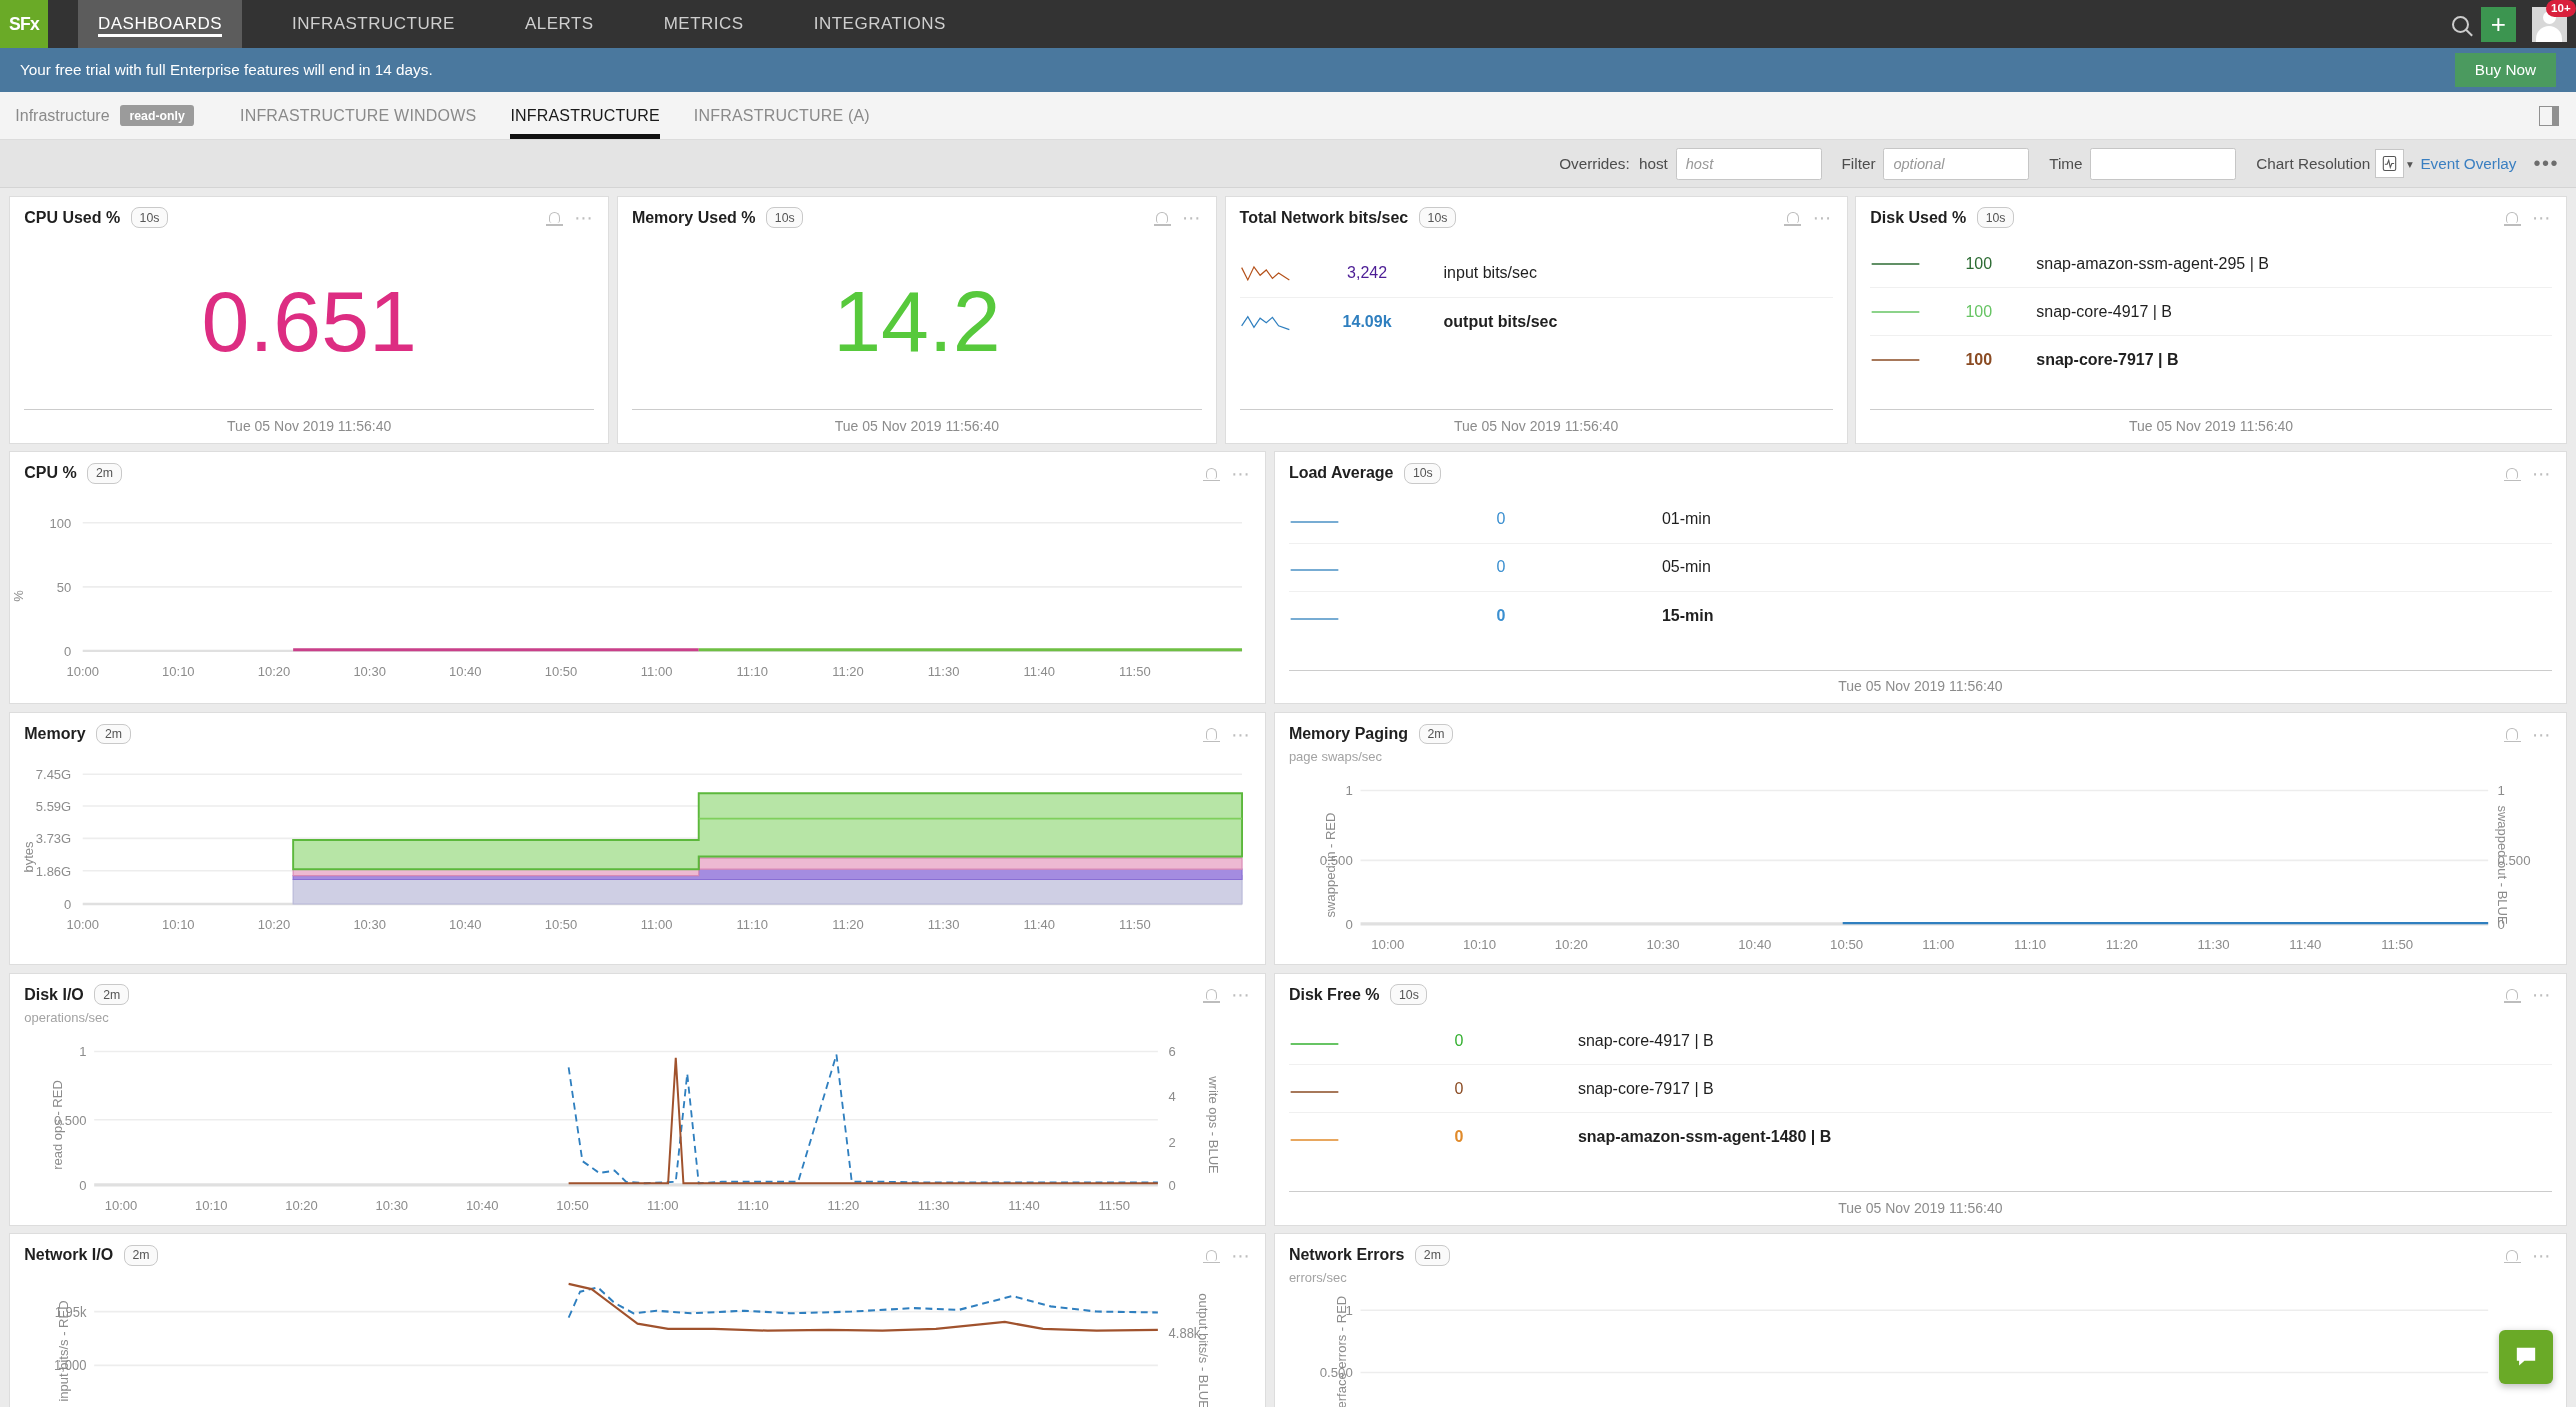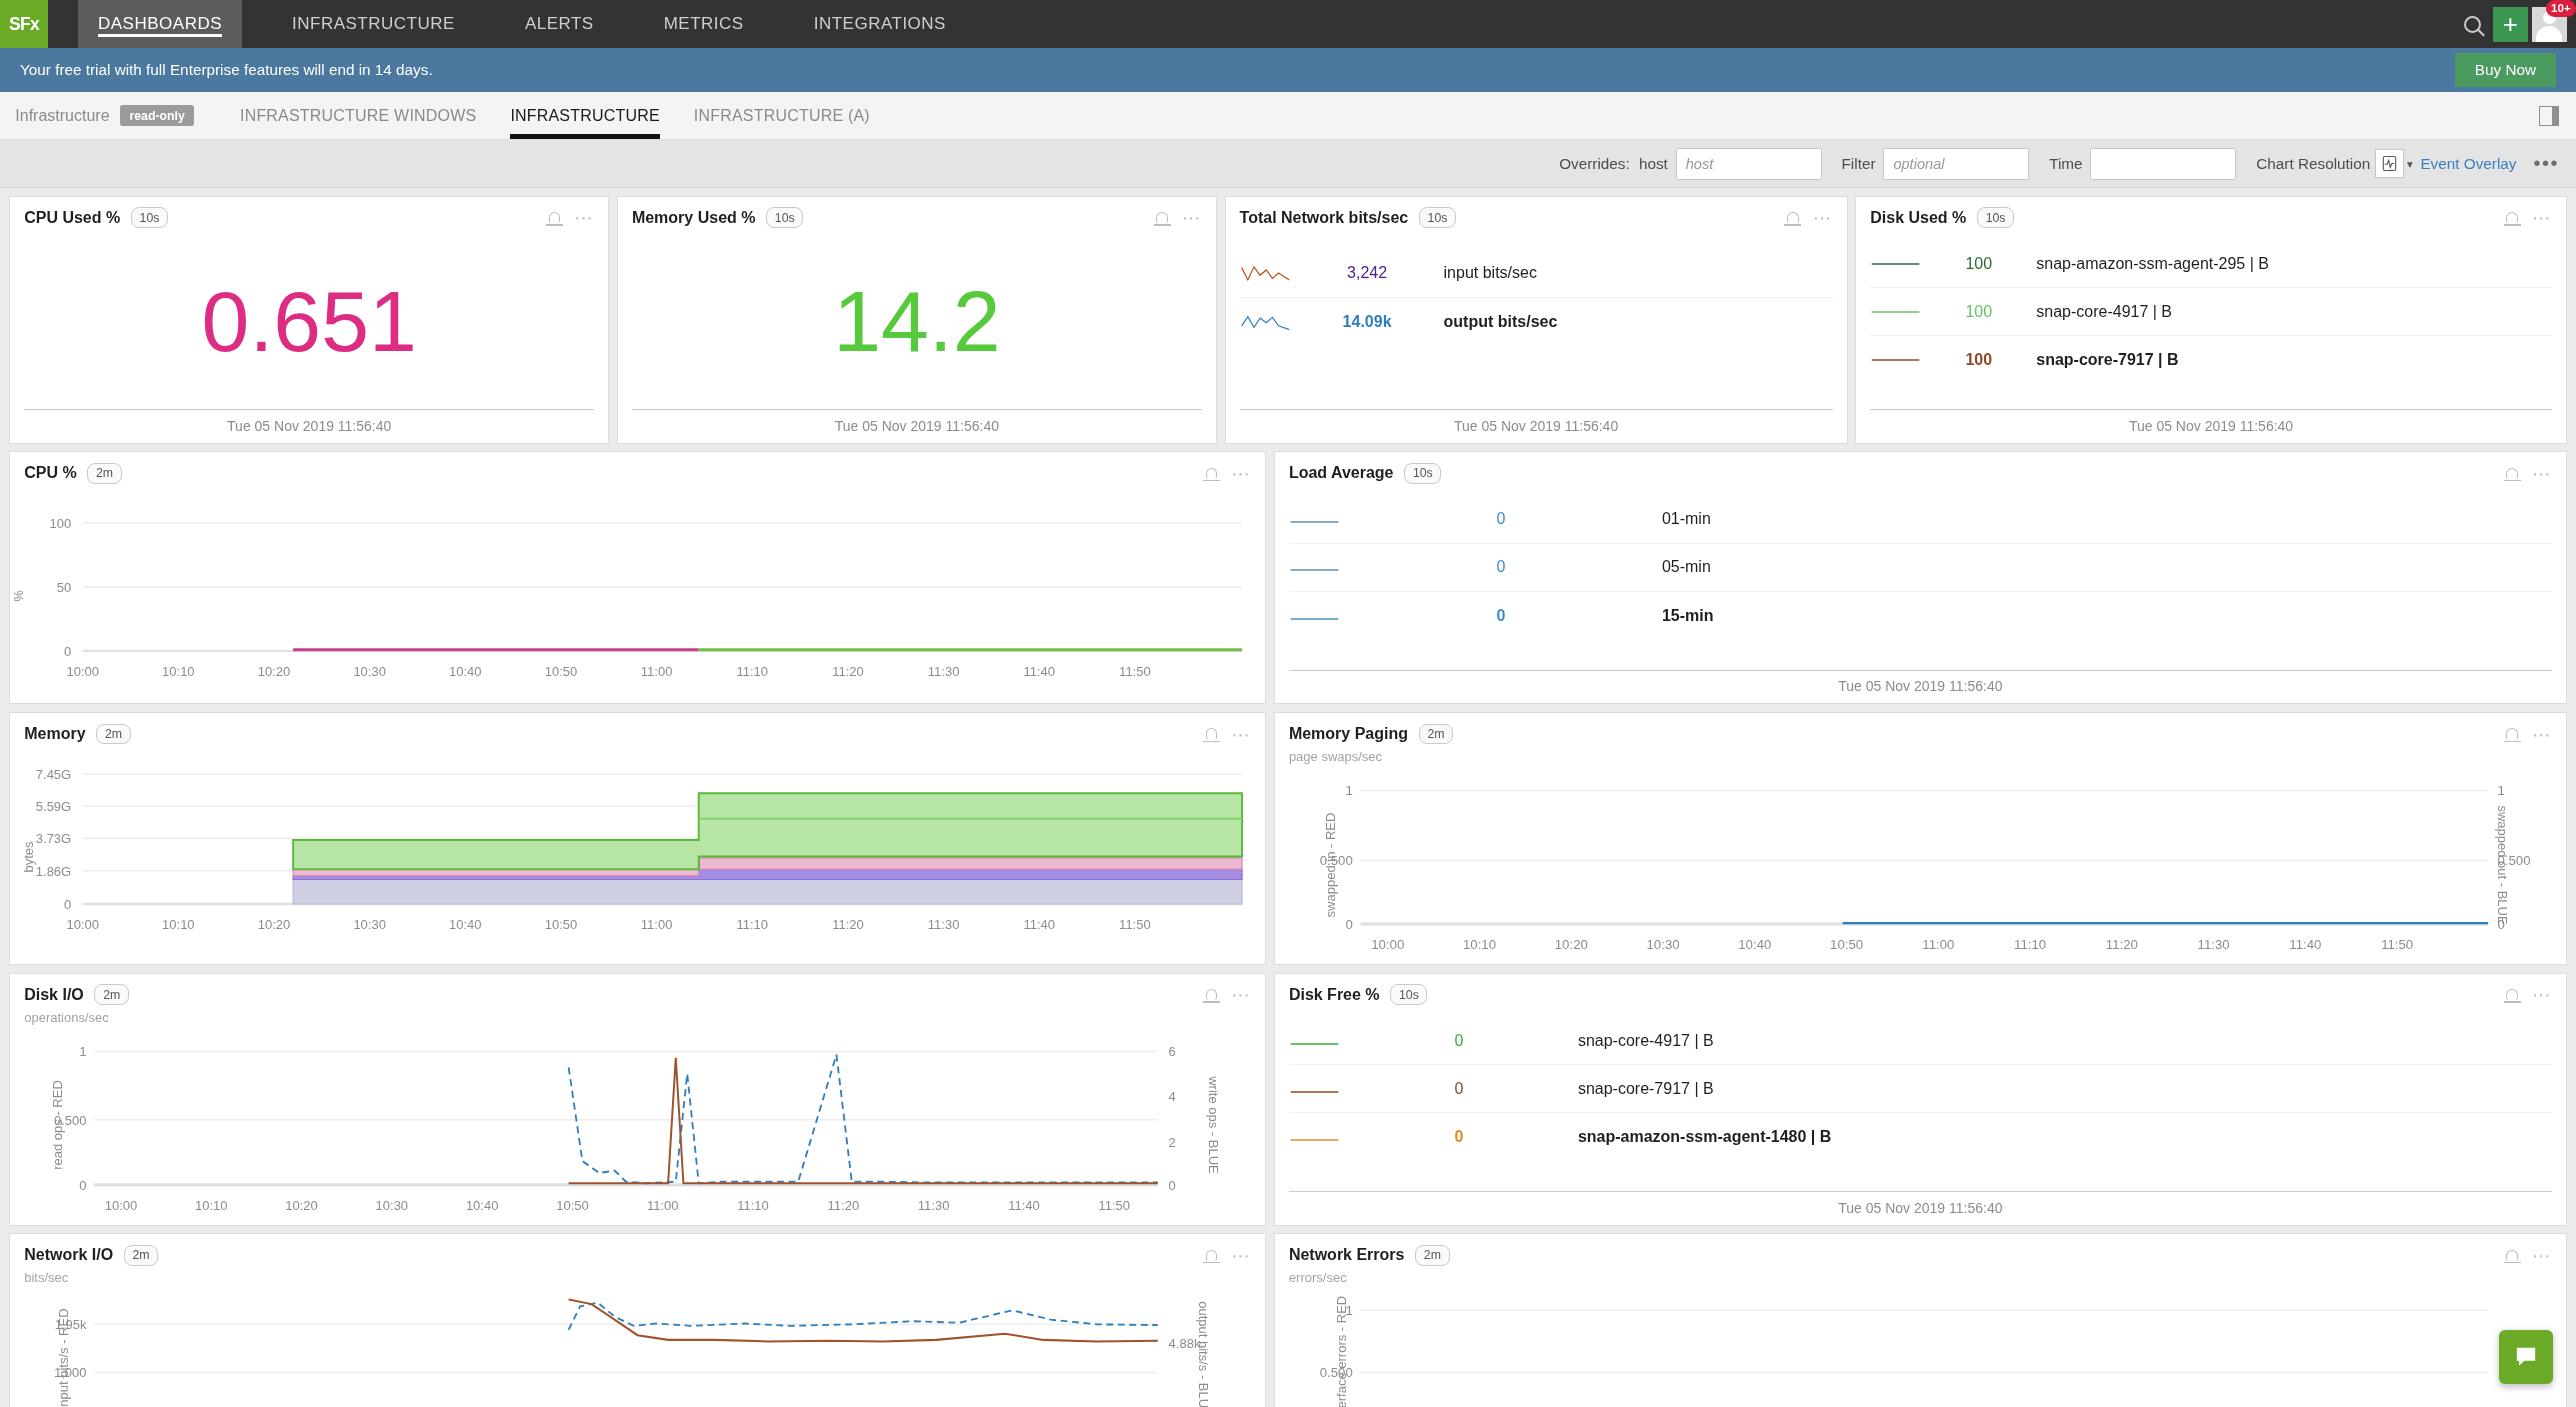--- a/index.html
+++ b/index.html
@@ -45,21 +45,21 @@
   }
   .search-glyph::after {
     content: ""; position: absolute; width: 2.3px; height: 9.2px; background: #cccccc;
     right: -3.8px; bottom: -7px; transform: rotate(-45deg);
   }
   .plus-btn {
     width: 35px; height: 35px; background: #3c9550; color:#fff;
     display:flex; align-items:center; justify-content:center;
     font-size: 26px; line-height: 1; font-weight: 300; cursor: pointer;
   }
-  .avatar-wrap { position: relative; width: 35px; height: 35px; margin-left: 4px; cursor:pointer;}
+  .avatar-wrap { position: relative; width: 35px; height: 35px; margin-left: 16px; cursor:pointer;}
   .avatar {
     width: 35px; height: 35px; background: #d8d8d8; overflow: hidden; position: relative;
   }
   .avatar::before {
     content:""; position:absolute; width: 13px; height:13px; border-radius:50%;
     background:#fff; left: 10.7px; top: 4.6px;
   }
   .avatar::after {
     content:""; position:absolute; width: 26px; height:17px; border-radius: 13px 13px 0 0;
     background:#fff; left: 4.6px; top: 19px;
@@ -621,21 +621,20 @@
 
     <div class="card" style="width:1257px;height:199px">
       <div class="card-head">
         <span class="card-title">Network I/O</span>
         <span class="res-pill">2m</span>
         <span class="card-actions">
           <span class="bell"></span>
           <span class="dots">⋯</span>
         </span>
       </div>
-      <div class="ts-unit">bits/sec</div>
       <div class="ts-body">
         <span class="ax-title ax-left">input bits/s - RED</span>
         <span class="ax-title ax-right">output bits/s - BLUE</span>
         <svg class="ts-svg" viewBox="0 0 1640 186" preserveAspectRatio="none">
           <line x1="110" y1="48" x2="1500" y2="48" stroke="#ededed" stroke-width="2"></line>
           <line x1="110" y1="110" x2="1500" y2="110" stroke="#ededed" stroke-width="2"></line>
           <text x="100" y="54" text-anchor="end" fill="#8c8c8c" font-size="17" font-family="Liberation Sans, sans-serif">1.95k</text>
           <text x="100" y="116" text-anchor="end" fill="#8c8c8c" font-size="17" font-family="Liberation Sans, sans-serif">1,000</text>
           <text x="1514" y="78" text-anchor="start" fill="#8c8c8c" font-size="17" font-family="Liberation Sans, sans-serif">4.88k</text>
           <polyline points="730,55 745,25 768,20 790,38 815,50 845,47 890,50 960,47 1020,50 1100,48 1180,44 1240,46 1310,30 1360,42 1420,48 1500,49" fill="none" stroke="#2f7fbf" stroke-width="2.4" stroke-dasharray="9 6"></polyline>

